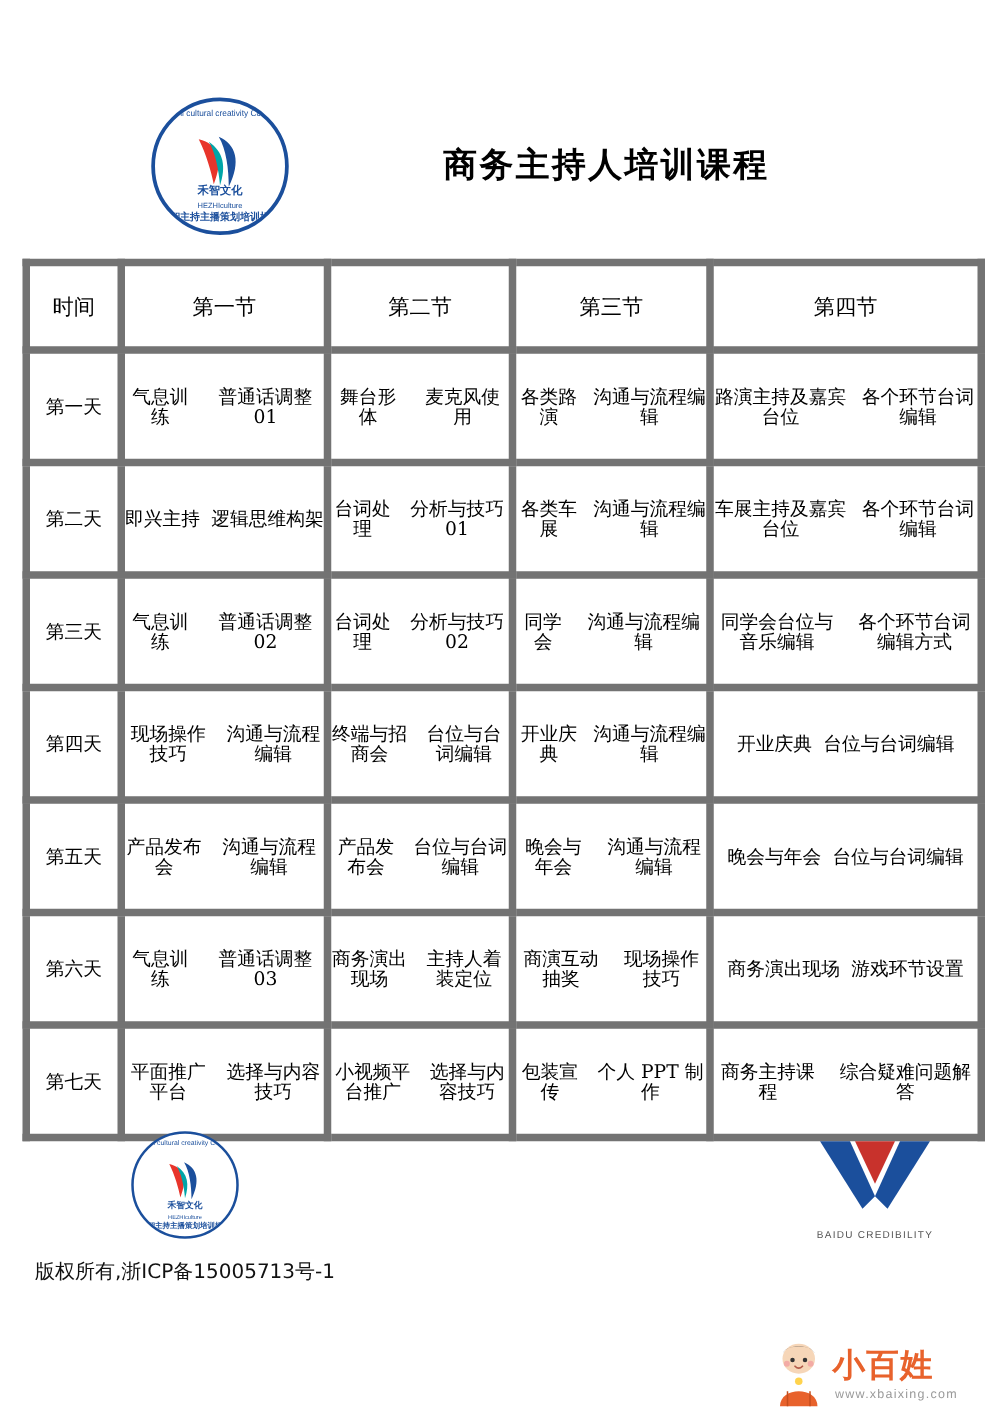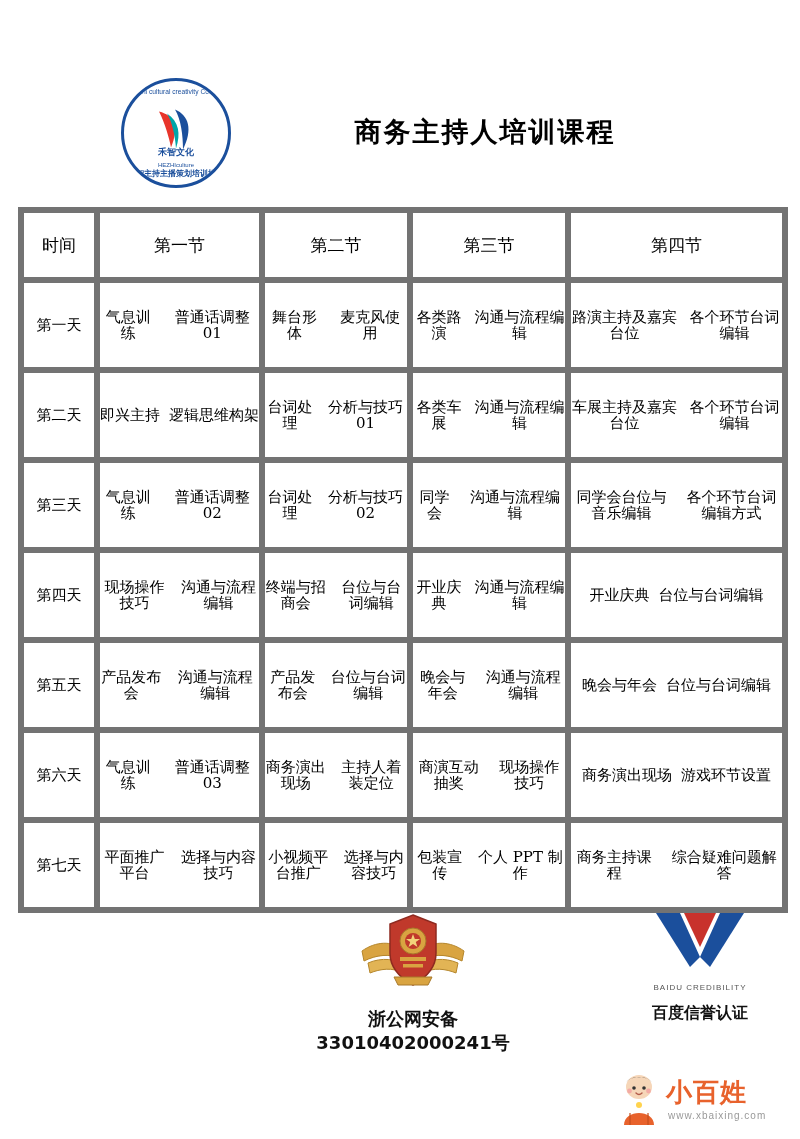--- a/index.html
+++ b/index.html
@@ -510,54 +510,45 @@
               <span>综合疑难问题解答</span>
             </div>
           </td>
       </tr>
     </tbody>
   </table>
 </div>
 
 <div class="footer">
 
-
-  <div class="badge badge-police">
-    <div class="emblem">
-      <svg viewBox="0 0 110 78" width="110" height="78">
-
-        <path d="M4 40 C18 30, 34 30, 44 38 L44 48 C32 42, 18 44, 6 50 Z" fill="#d9a441" stroke="#b5862b" stroke-width="1"></path>
-        <path d="M106 40 C92 30, 76 30, 66 38 L66 48 C78 42, 92 44, 104 50 Z" fill="#d9a441" stroke="#b5862b" stroke-width="1"></path>
-        <path d="M10 52 C24 46, 38 48, 46 54 L46 62 C34 56, 22 58, 12 62 Z" fill="#e2b455" stroke="#b5862b" stroke-width="1"></path>
-        <path d="M100 52 C86 46, 72 48, 64 54 L64 62 C76 56, 88 58, 98 62 Z" fill="#e2b455" stroke="#b5862b" stroke-width="1"></path>
-
-        <path d="M55 4 L78 13 L78 42 C78 58, 66 68, 55 74 C44 68, 32 58, 32 42 L32 13 Z" fill="#c0392b" stroke="#8e2a20" stroke-width="1.5"></path>
-
-        <circle cx="55" cy="30" r="13" fill="#d9a441" stroke="#a8792a" stroke-width="1"></circle>
-        <circle cx="55" cy="30" r="8" fill="#c0392b"></circle>
-        <path d="M55 23 L56.8 28 L62 28 L57.8 31 L59.4 36 L55 33 L50.6 36 L52.2 31 L48 28 L53.2 28 Z" fill="#f2d37a"></path>
-        <rect x="42" y="46" width="26" height="4" fill="#d9a441"></rect>
-        <rect x="45" y="53" width="20" height="3.5" fill="#d9a441"></rect>
-
-        <path d="M36 66 L74 66 L70 74 L40 74 Z" fill="#d9a441" stroke="#a8792a" stroke-width="1"></path>
+  <div class="badge badge-copyright">
+    <div class="seal">
+      <div class="ring-top">Hezhi cultural creativity Co.,Ltd</div>
+      <svg class="mark" viewBox="0 0 54 44">
+        <path d="M10 4 C26 8, 30 20, 22 40 C20 30, 16 16, 10 4 Z" fill="#e8352b"></path>
+        <path d="M26 2 C40 8, 44 22, 34 42 C34 28, 32 12, 26 2 Z" fill="#1b4f9c"></path>
+        <path d="M18 6 C30 14, 32 26, 27 41 C26 28, 23 14, 18 6 Z" fill="#00a5a8"></path>
       </svg>
+      <div class="brand-cn">禾智文化</div>
+      <div class="brand-en">HEZHIculture</div>
+      <div class="ring-bottom">禾智主持主播策划培训机构</div>
     </div>
-    <div class="caption">浙公网安备 33010402000241号</div>
+    <div class="caption">版权所有,浙ICP备15005713号-1</div>
   </div>
+
 
   <div class="badge badge-baidu">
     <div class="vlogo">
       <svg viewBox="0 0 92 62" width="92" height="62">
         <path d="M2 4 L26 4 L46 48 L36 58 Z" fill="#1b4f9c"></path>
         <path d="M90 4 L66 4 L46 48 L56 58 Z" fill="#1b4f9c"></path>
         <path d="M30 4 L62 4 L46 38 Z" fill="#c8322c"></path>
       </svg>
     </div>
     <div class="b-sub">BAIDU CREDIBILITY</div>
-    <div class="b-cert">百度信誉认证</div>
   </div>
 </div>
 
 <div class="watermark">
   <svg class="wm-figure" viewBox="0 0 46 56">
     <ellipse cx="23" cy="16" rx="13" ry="12" fill="#f6d6b8"></ellipse>
     <path d="M10 13 C10 4, 36 4, 36 13 C36 9, 30 6, 23 6 C16 6, 10 9, 10 13 Z" fill="#3b3b3b"></path>
     <circle cx="18" cy="17" r="1.8" fill="#333"></circle>
     <circle cx="28" cy="17" r="1.8" fill="#333"></circle>
     <circle cx="13.5" cy="20" r="2.4" fill="#f2a0a0" opacity="0.8"></circle>

